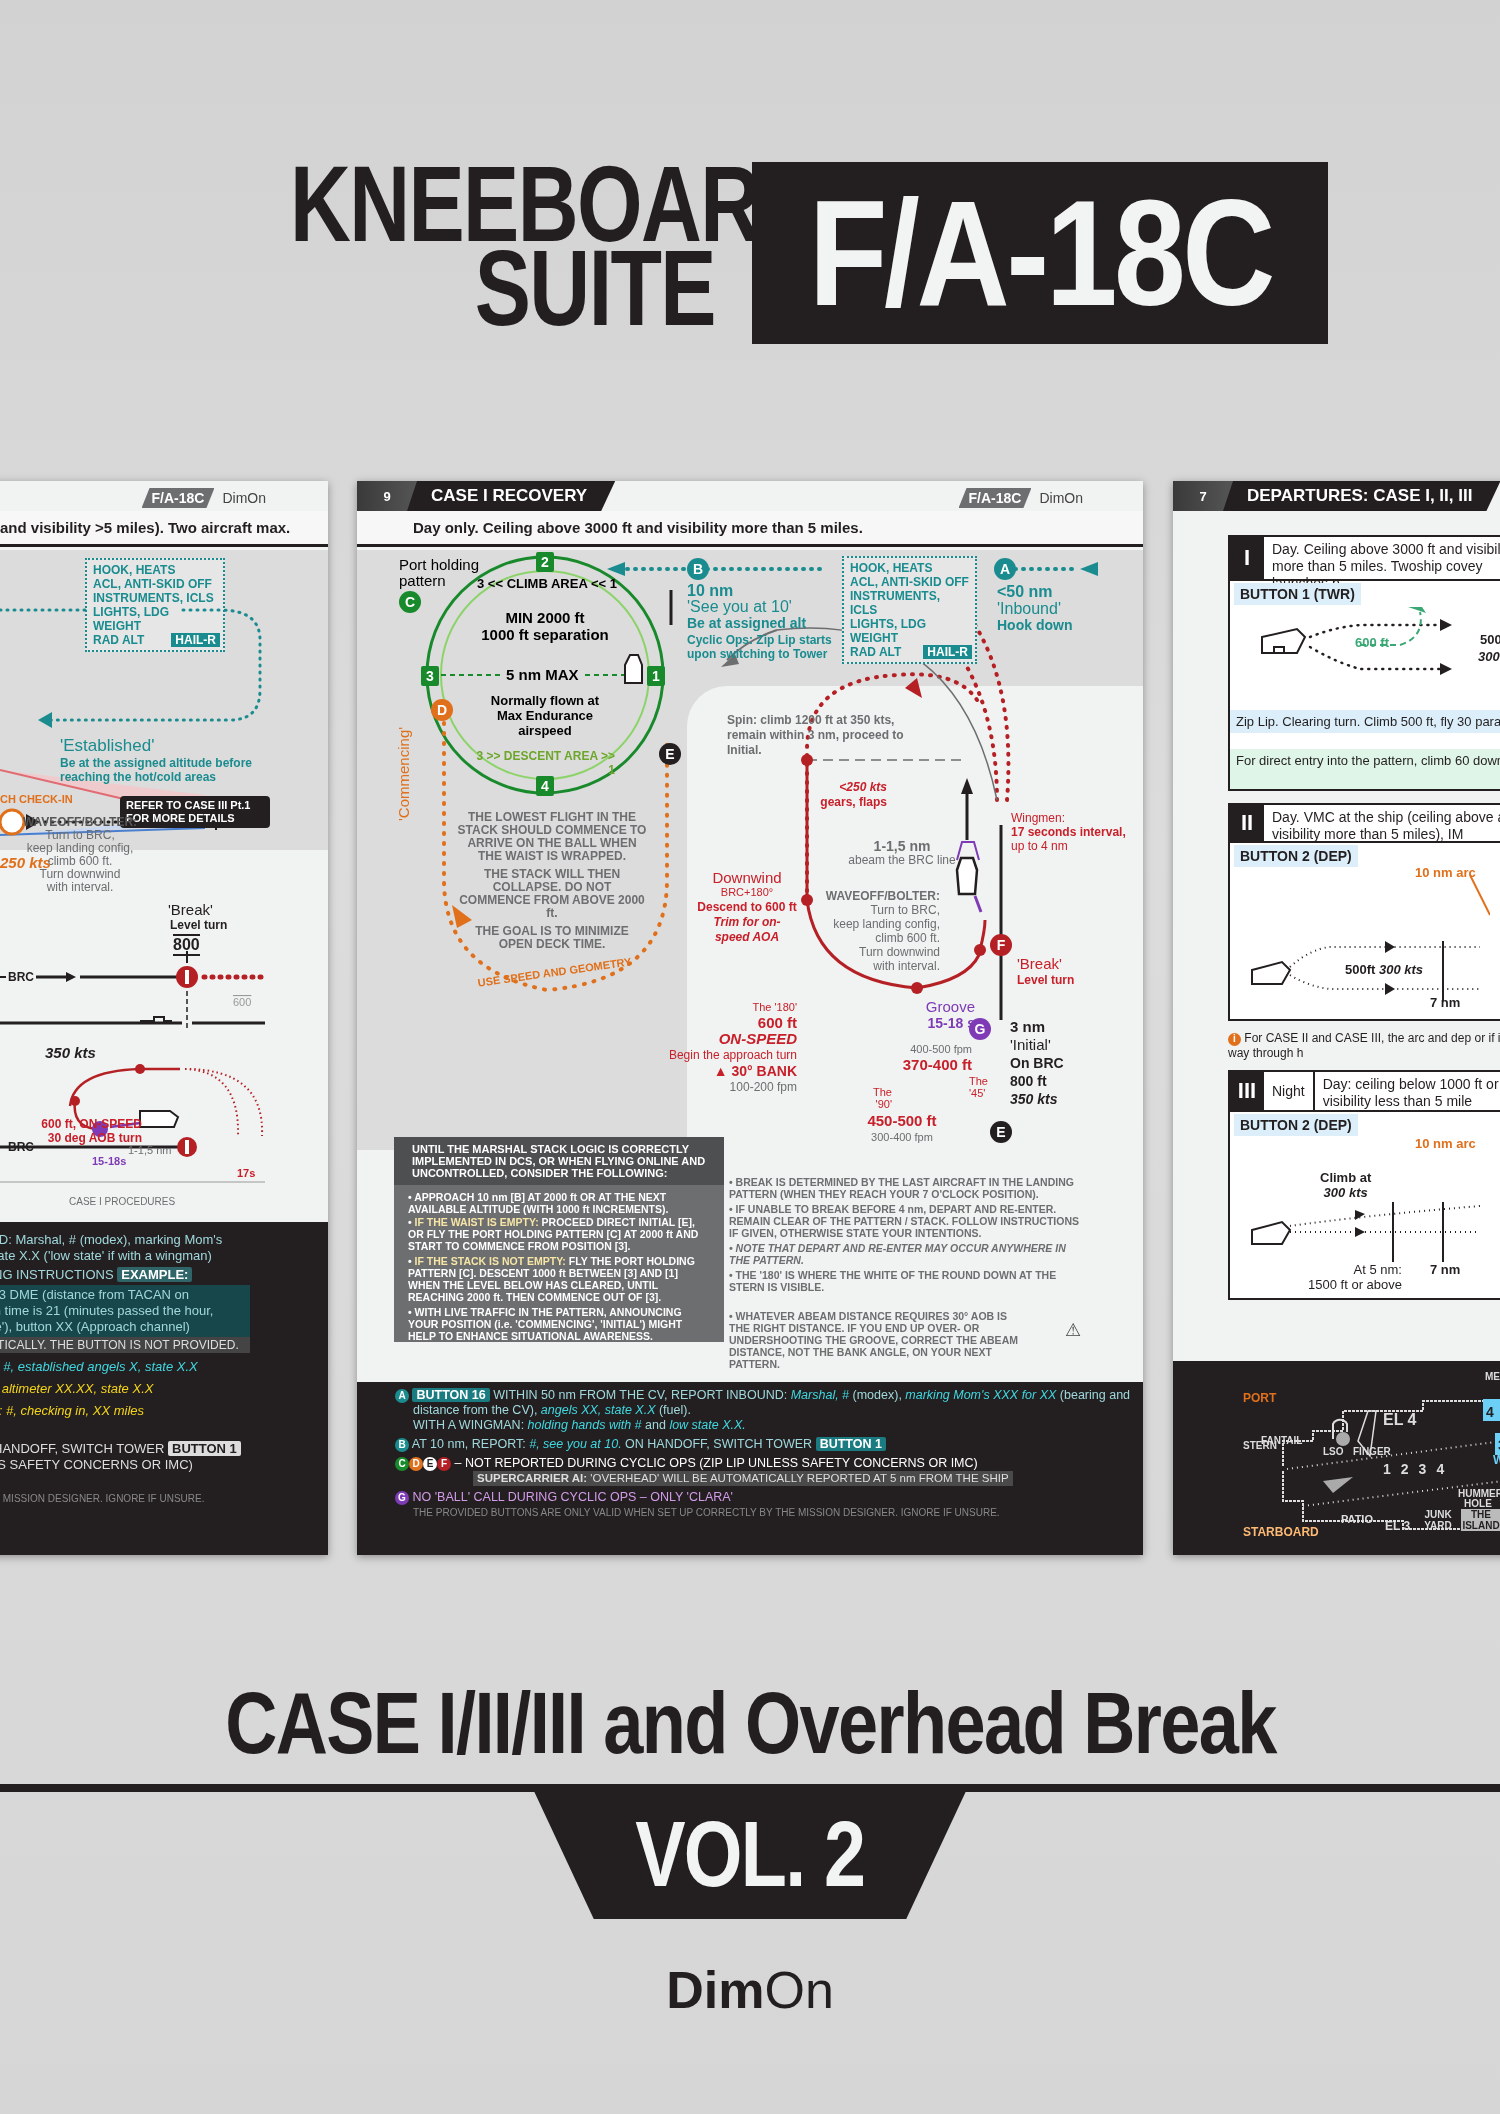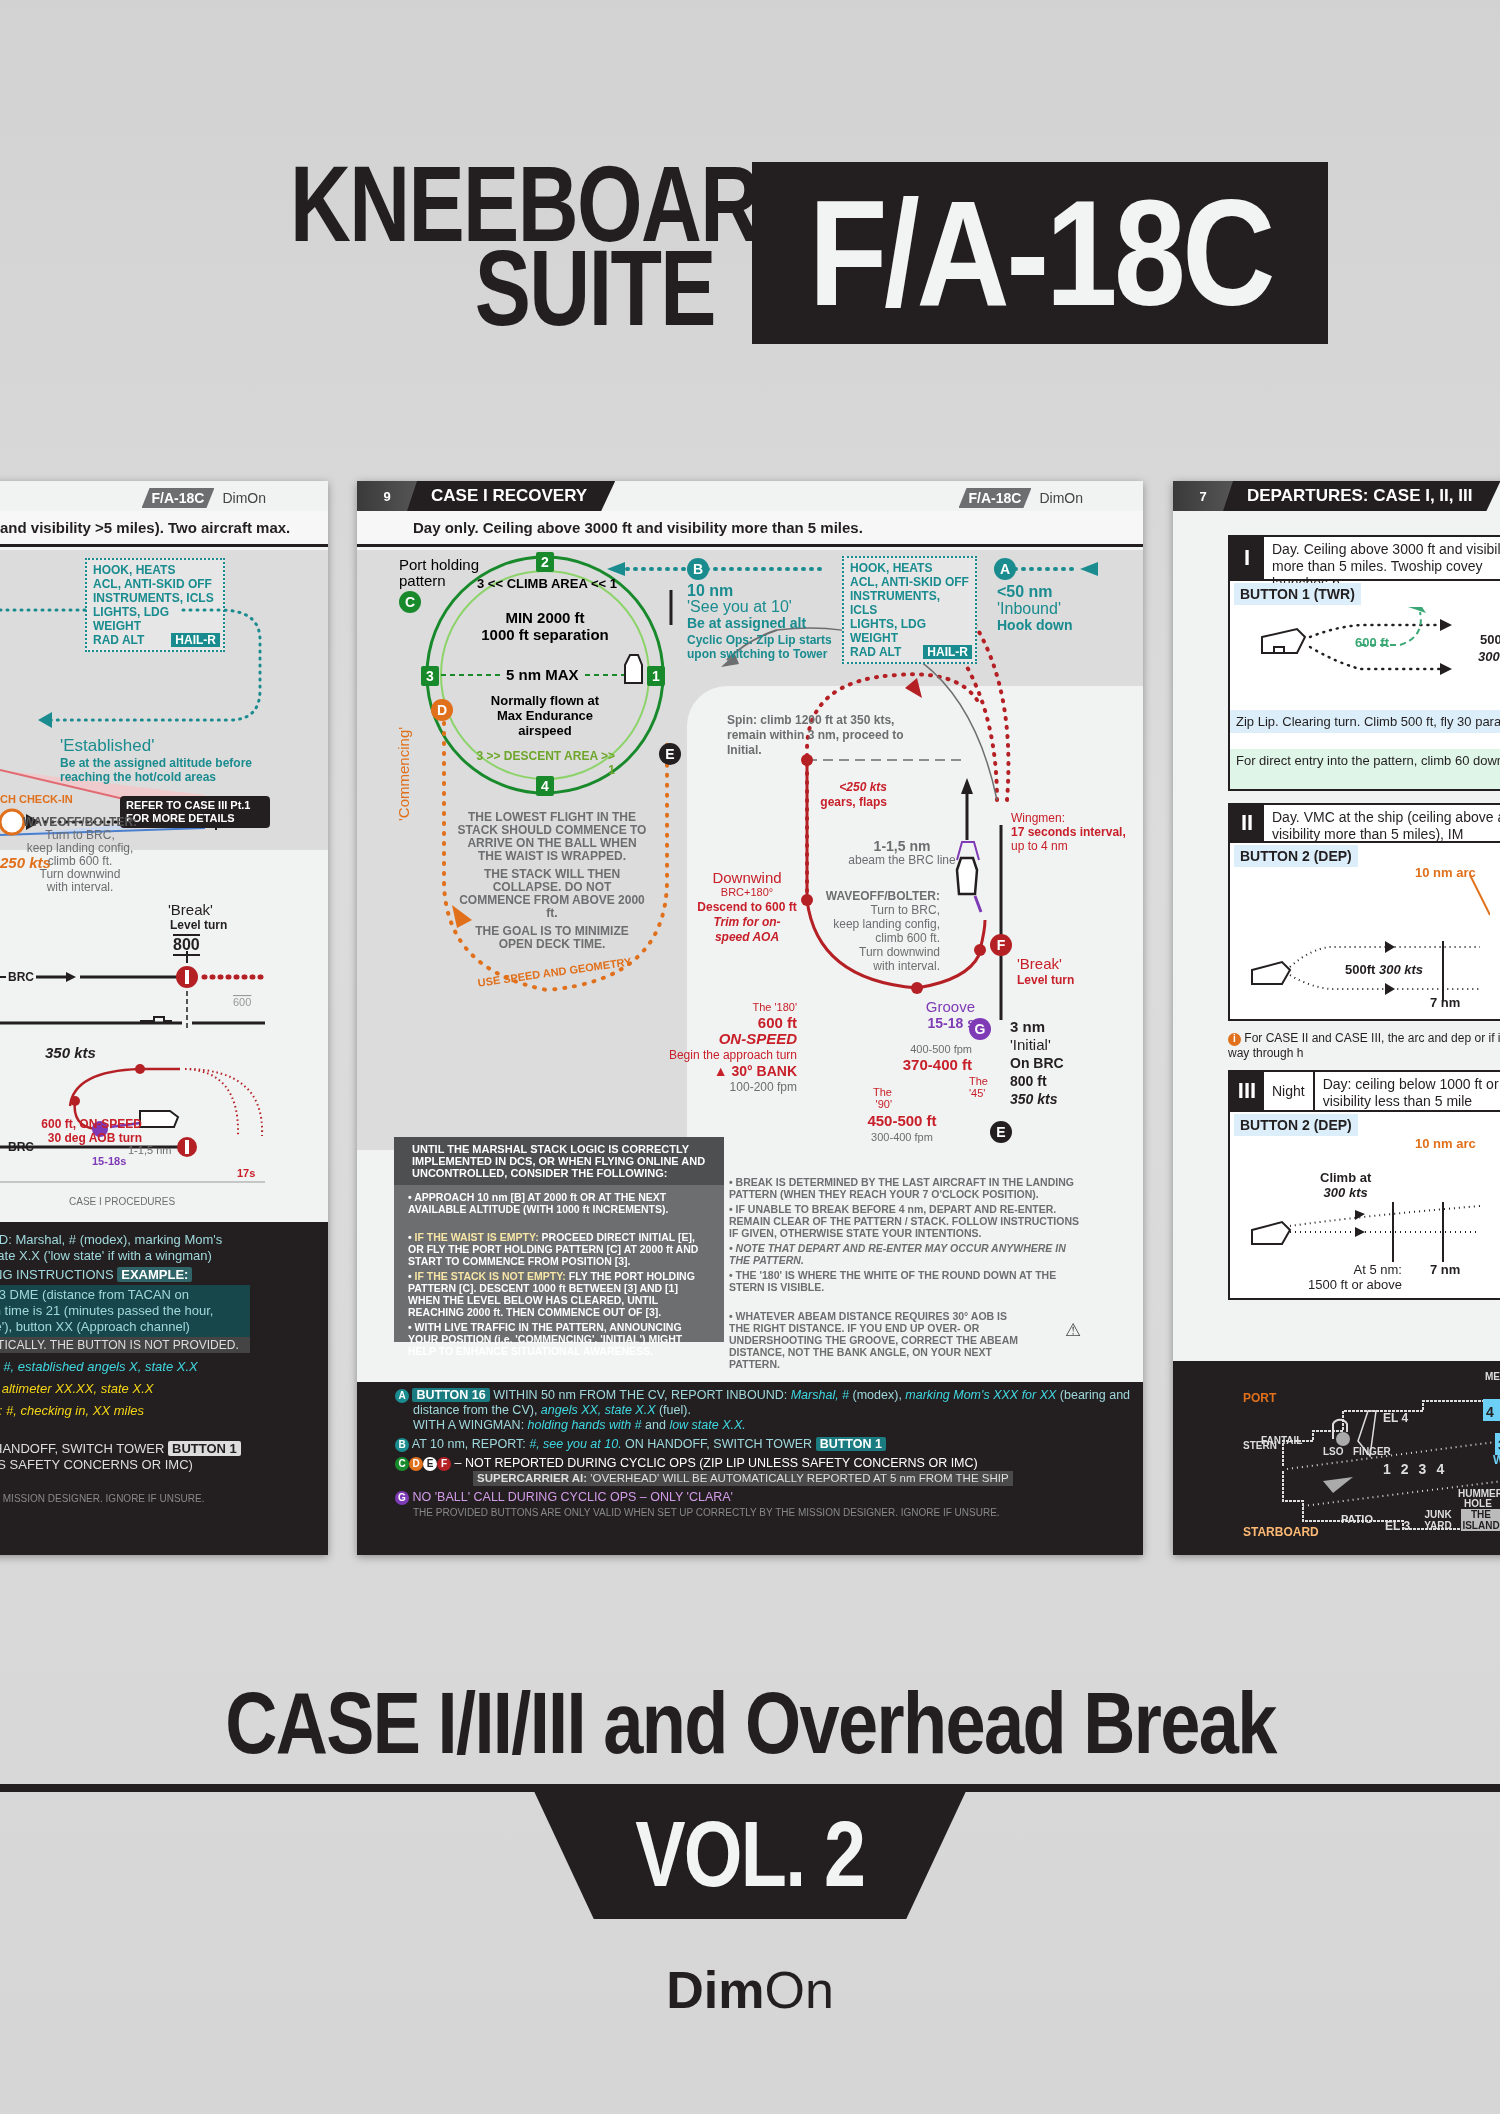--- a/index.html
+++ b/index.html
@@ -337,21 +337,21 @@
     <div style="font-size:15px">'Initial'</div>
     <div style="font-size:14px;font-weight:700">On BRC</div>
     <div style="font-size:14px;font-weight:700">800 ft</div>
     <div style="font-size:14px;font-weight:700;font-style:italic">350 kts</div>
   </div>
   <div class="abs circ" style="left:633px;top:640px;width:22px;height:22px;background:#231f20;font-size:14px">E</div>
 
   <div class="abs" style="left:37px;top:656px;width:330px;height:205px;background:#6d6e70;color:#fff">
     <div style="background:#4e4f50;padding:6px 18px;font-size:11px;font-weight:700;line-height:12px">UNTIL THE MARSHAL STACK LOGIC IS CORRECTLY IMPLEMENTED IN DCS, OR WHEN FLYING ONLINE AND UNCONTROLLED, CONSIDER THE FOLLOWING:</div>
     <div style="padding:6px 14px;font-size:10.5px;font-weight:700;line-height:12px">
-      <div style="margin-bottom:16px">• <span>APPROACH 10 nm [B] AT 2000 ft OR AT THE NEXT AVAILABLE ALTITUDE (WITH 1000 ft INCREMENTS).</span></div>
+      <div style="margin-bottom:1px">• <span>APPROACH 10 nm [B] AT 2000 ft OR AT THE NEXT AVAILABLE ALTITUDE (WITH 1000 ft INCREMENTS).</span></div>
       <div style="margin-bottom:3px">• <span style="color:#f7e6a6">IF THE WAIST IS EMPTY:</span><span> PROCEED DIRECT INITIAL [E], OR FLY THE PORT HOLDING PATTERN [C] AT 2000 ft AND START TO COMMENCE FROM POSITION [3].</span></div>
       <div style="margin-bottom:3px">• <span style="color:#f7e6a6">IF THE STACK IS NOT EMPTY:</span><span> FLY THE PORT HOLDING PATTERN [C]. DESCENT 1000 ft BETWEEN [3] AND [1] WHEN THE LEVEL BELOW HAS CLEARED, UNTIL REACHING 2000 ft. THEN COMMENCE OUT OF [3].</span></div>
       <div>• <span>WITH LIVE TRAFFIC IN THE PATTERN, ANNOUNCING YOUR POSITION (i.e. 'COMMENCING', 'INITIAL') MIGHT HELP TO ENHANCE SITUATIONAL AWARENESS.</span></div>
     </div>
   </div>
 
   <div class="abs gray" style="left:372px;top:695px;width:360px;font-size:10.5px;font-weight:700;line-height:12px">
     <div style="margin-bottom:3px">• <span>BREAK IS DETERMINED BY THE LAST AIRCRAFT IN THE LANDING PATTERN (WHEN THEY REACH YOUR 7 O'CLOCK POSITION).</span></div>
     <div style="margin-bottom:3px">• <span>IF UNABLE TO BREAK BEFORE 4 nm, DEPART AND RE-ENTER. REMAIN CLEAR OF THE PATTERN / STACK. FOLLOW INSTRUCTIONS IF GIVEN, OTHERWISE STATE YOUR INTENTIONS.</span></div>
     <div style="margin-bottom:3px;font-style:italic">• <span>NOTE THAT DEPART AND RE-ENTER MAY OCCUR ANYWHERE IN THE PATTERN.</span></div>
@@ -461,21 +461,21 @@
       <line x1="14" y1="88" x2="230" y2="60" stroke="#ddd" stroke-width="2" stroke-dasharray="1 4"></line>
       <line x1="30" y1="125" x2="230" y2="100" stroke="#ddd" stroke-width="2" stroke-dasharray="1 4"></line>
       <polygon points="50,100 80,96 70,104 60,112" fill="#aaa"></polygon>
       <rect x="210" y="18" width="18" height="22" fill="#6ccff6"></rect>
       <rect x="222" y="52" width="14" height="22" fill="#6ccff6"></rect>
     </svg>
     <div class="abs" style="left:70px;top:80px;font-size:10px;font-weight:700;line-height:10px;width:10px">STERN</div>
     <div class="abs" style="left:88px;top:75px;font-size:10px;font-weight:700;line-height:10px;width:10px">FANTAIL</div>
     <div class="abs" style="left:150px;top:85px;font-size:10px;font-weight:700">LSO</div>
     <div class="abs" style="left:180px;top:85px;font-size:10px;font-weight:700">FINGER</div>
-    <div class="abs" style="left:210px;top:50px;font-size:12px;font-weight:700">EL 4</div>
+    <div class="abs" style="left:210px;top:50px;font-size:16px;font-weight:700">EL 4</div>
     <div class="abs" style="left:212px;top:158px;font-size:12px;font-weight:700">EL 3</div>
     <div class="abs" style="left:168px;top:152px;font-size:11px;font-weight:700">PATIO</div>
     <div class="abs" style="left:250px;top:148px;font-size:10px;font-weight:700;width:30px;line-height:11px;text-align:center">JUNK YARD</div>
     <div class="abs" style="left:285px;top:128px;font-size:10px;font-weight:700;width:40px;line-height:10px;text-align:center">HUMMER HOLE</div>
     <div class="abs" style="left:288px;top:148px;font-size:10px;font-weight:700;width:40px;line-height:11px;text-align:center;background:#bbb;color:#231f20">THE ISLAND</div>
     <div class="abs" style="left:210px;top:100px;font-size:14px;font-weight:700;letter-spacing:10px"><span>1</span><span>2</span><span>3</span><span>4</span></div>
     <div class="abs" style="left:313px;top:43px;font-size:14px;font-weight:900;color:#231f20">4</div>
     <div class="abs" style="left:325px;top:76px;font-size:14px;font-weight:900;color:#231f20">3</div>
     <div class="abs" style="left:312px;top:10px;font-size:10px;font-weight:700">MEA</div>
     <div class="abs" style="left:320px;top:92px;font-size:12px;font-weight:700;color:#6ccff6">W</div>

